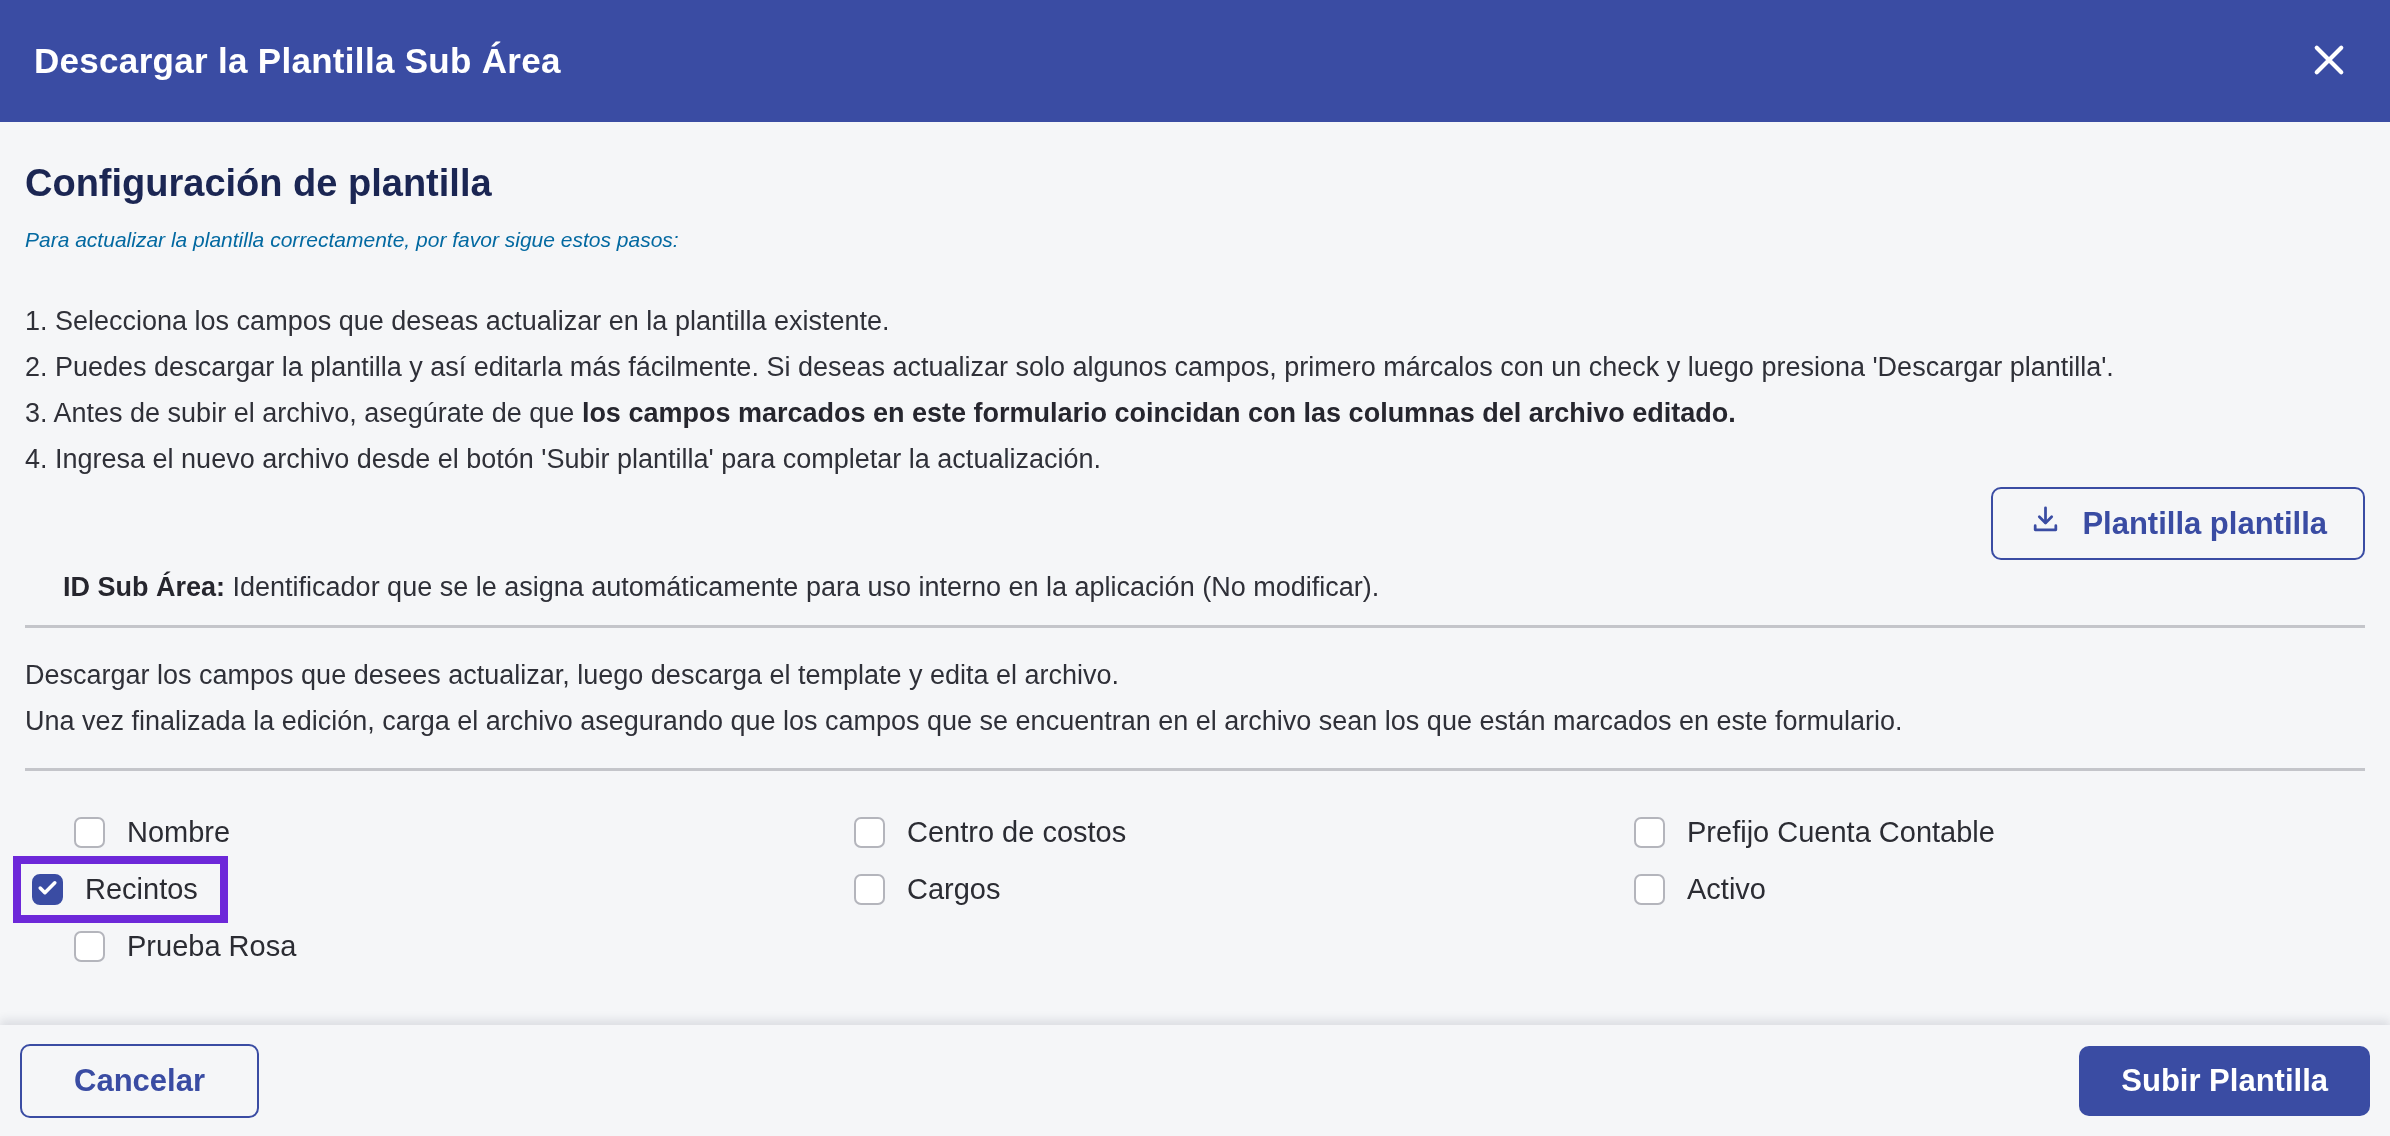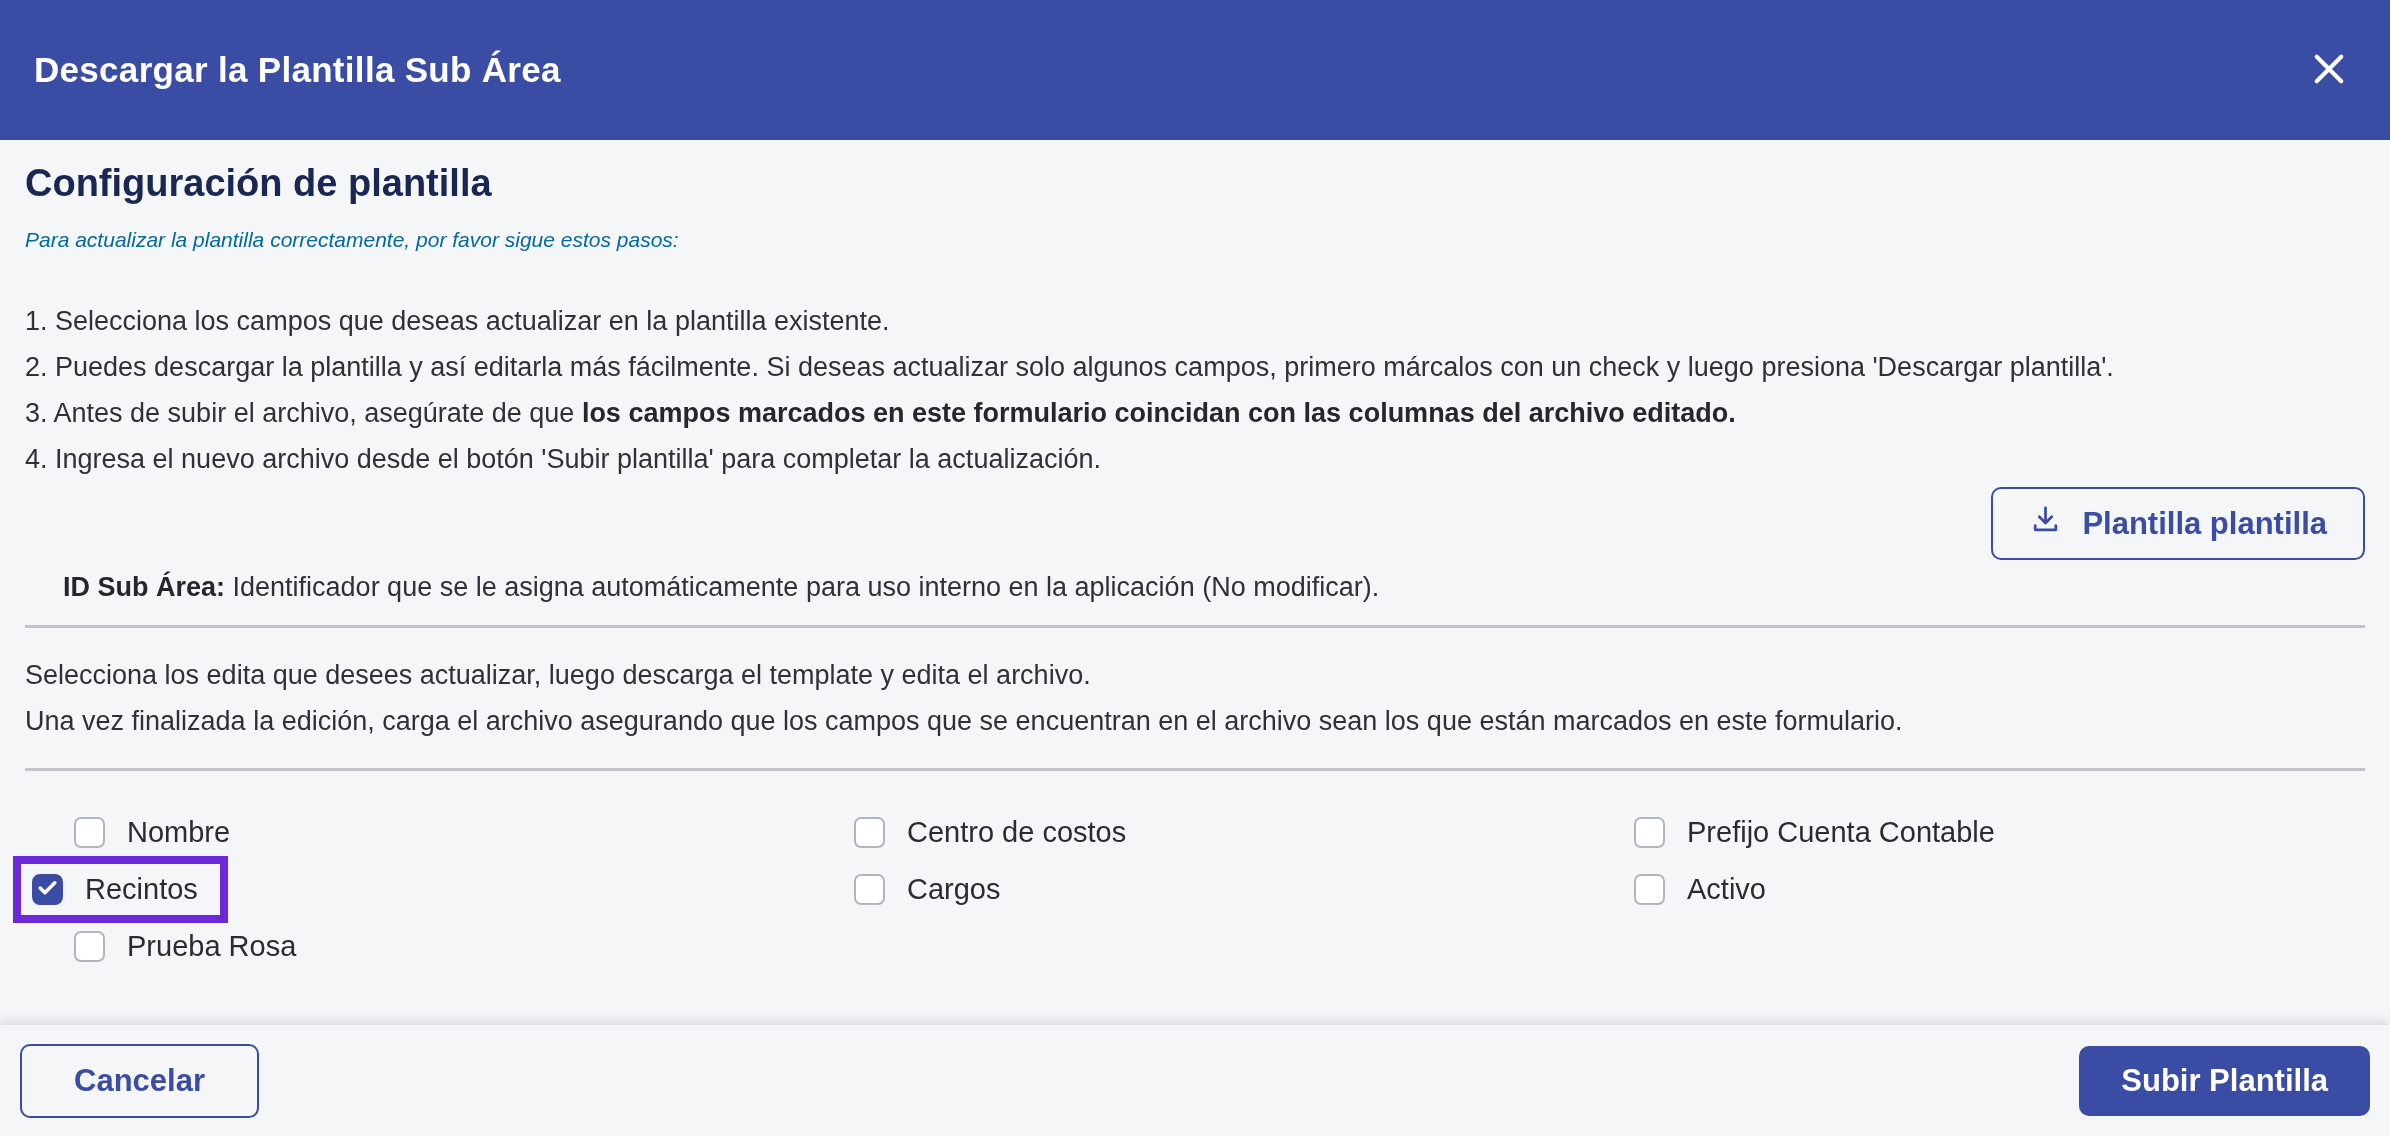--- a/index.html
+++ b/index.html
@@ -4,21 +4,21 @@
 <style>
   * { margin:0; padding:0; box-sizing:border-box; }
   html,body { width:2390px; height:1136px; }
   body {
     font-family:"Liberation Sans","DejaVu Sans",sans-serif;
     background:#F5F6F8; color:#2F3038; position:relative; overflow:hidden;
   }
 
   
   .header {
-    position:absolute; top:0; left:0; right:0; height:140px;
+    position:absolute; top:0; left:0; right:0; height:122px;
     background:#3A4CA3; display:flex; align-items:center;
     justify-content:space-between; padding:0 34px;
   }
   .header .title { color:#FFFFFF; font-size:35px; font-weight:bold; letter-spacing:.3px; }
   .close-btn {
     width:54px; height:54px; display:flex; align-items:center; justify-content:center;
     cursor:pointer; background:transparent; border:none;
   }
 
   
@@ -119,21 +119,21 @@
     </button>
   </div>
 
   <div class="id-note">
     <span class="b">ID Sub Área:</span><span> Identificador que se le asigna automáticamente para uso interno en la aplicación (No modificar).</span>
   </div>
 
   <div class="divider divider-1"></div>
 
   <div class="instr">
-    <div>Selecciona los edita que desees actualizar, luego descarga el template y edita el archivo.</div>
+    <div>Descargar los campos que desees actualizar, luego descarga el template y edita el archivo.</div>
     <div>Una vez finalizada la edición, carga el archivo asegurando que los campos que se encuentran en el archivo sean los que están marcados en este formulario.</div>
   </div>
 
   <div class="divider divider-2"></div>
 
   <div class="grid">
     <div class="col">
       <div class="row">
         <span class="row-inner">
           <span class="cb"></span>

